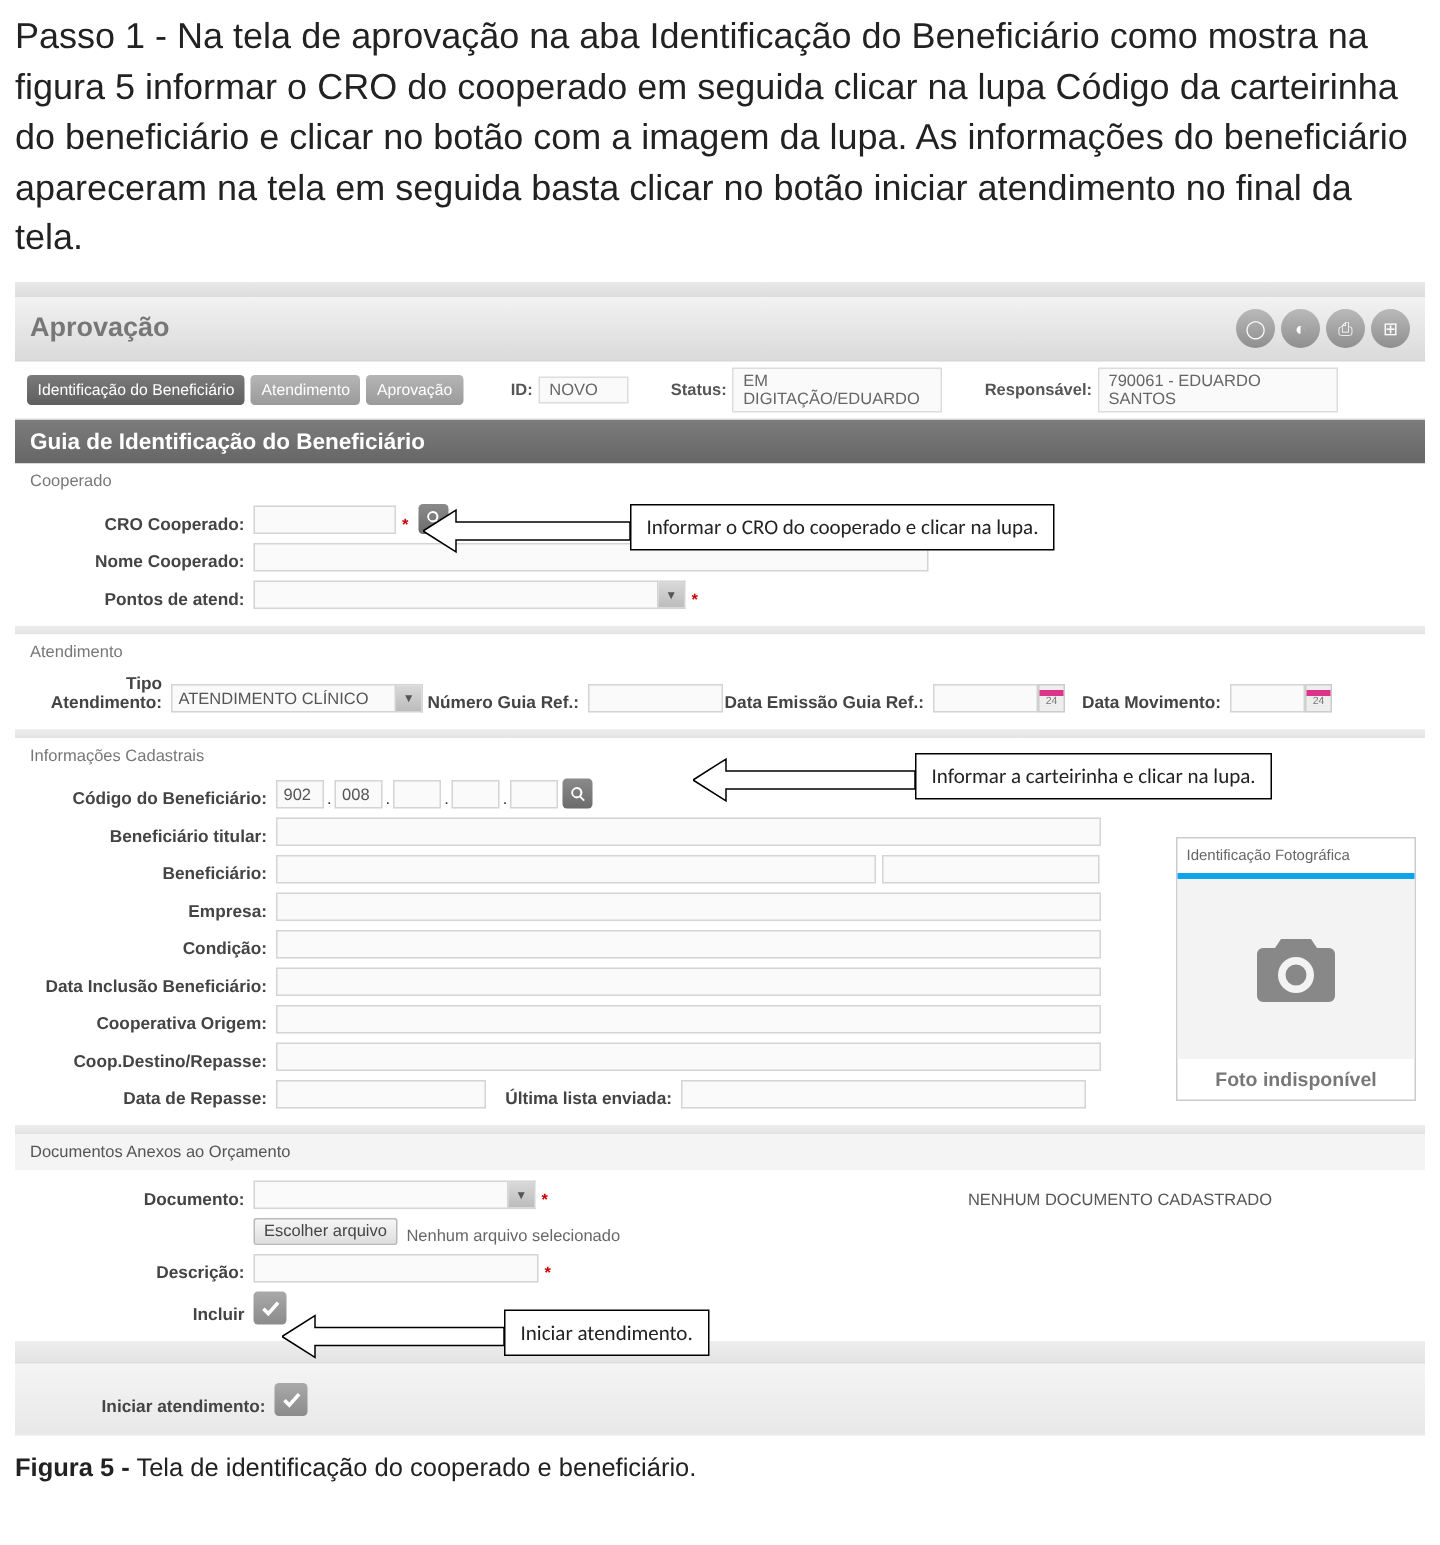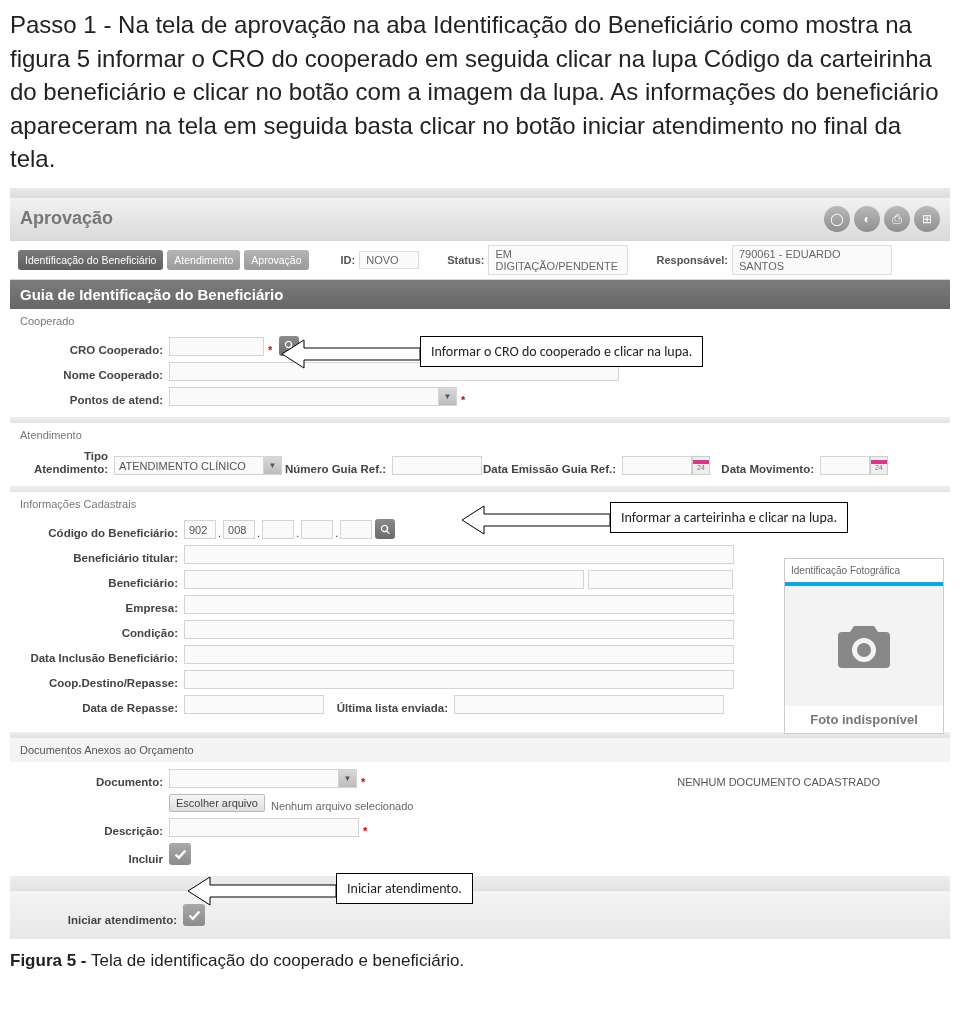--- a/index.html
+++ b/index.html
@@ -66,21 +66,21 @@
   <div class="tab-row">
     <div class="tab">Identificação do Beneficiário</div>
     <div class="tab dim">Atendimento</div>
     <div class="tab dim">Aprovação</div>
     <div class="kv">
       <strong>ID:</strong>
       <span class="ro" style="width:60px">NOVO</span>
     </div>
     <div class="kv">
       <strong>Status:</strong>
-      <span class="ro" style="width:140px">EM DIGITAÇÃO/PENDENTE</span>
+      <span class="ro" style="width:140px">EM DIGITAÇÃO/EDUARDO</span>
     </div>
     <div class="kv">
       <strong>Responsável:</strong>
       <span class="ro" style="width:160px">790061 - EDUARDO SANTOS</span>
     </div>
   </div>
 
   <div class="section-title">Guia de Identificação do Beneficiário</div>
 
   <div class="legend">Cooperado</div>
@@ -175,20 +175,24 @@
       </div>
     <div class="row">
         <div class="lbl" style="width:160px">Condição:</div>
         <input class="inp" style="width: 550px;">
       </div>
     <div class="row">
         <div class="lbl" style="width:160px">Data Inclusão Beneficiário:</div>
         <input class="inp" style="width: 550px;">
       </div>
     <div class="row">
+        <div class="lbl" style="width:160px">Cooperativa Origem:</div>
+        <input class="inp" style="width: 550px;">
+      </div>
+    <div class="row">
         <div class="lbl" style="width:160px">Coop.Destino/Repasse:</div>
         <input class="inp" style="width: 550px;">
       </div>
     <div class="row">
       <div class="lbl" style="width:160px">Data de Repasse:</div>
       <input class="inp" style="width: 140px;">
       <div class="lbl" style="width:130px">Última lista enviada:</div>
       <input class="inp" style="width: 270px;">
     </div>
   </div>
@@ -197,21 +201,21 @@
   <div class="legend" style="background:#f4f4f4; padding:6px 10px; color:#555">Documentos Anexos ao Orçamento</div>
   <div class="panel">
     <div class="row">
       <div class="lbl lbl-145">Documento:</div>
       <div class="dd">
           <input class="inp" style="width: 170px;">
           <div class="arrow">▼</div>
         </div>
       <span class="star">*</span>
       <div style="flex:1"></div>
-      <span style="font-size:11px; color:#555; margin-right:60px">NENHUM DOCUMENTO CADASTRADO</span>
+      <span style="font-size:11px; color:#555; margin-right:92px">NENHUM DOCUMENTO CADASTRADO</span>
     </div>
     <div class="row">
       <div class="lbl lbl-145"></div>
       <span class="filebtn">Escolher arquivo</span>
       <span style="font-size:11px; color:#666; margin-left:6px">Nenhum arquivo selecionado</span>
     </div>
     <div class="row">
       <div class="lbl lbl-145">Descrição:</div>
       <input class="inp" style="width: 190px;">
       <span class="star">*</span>

